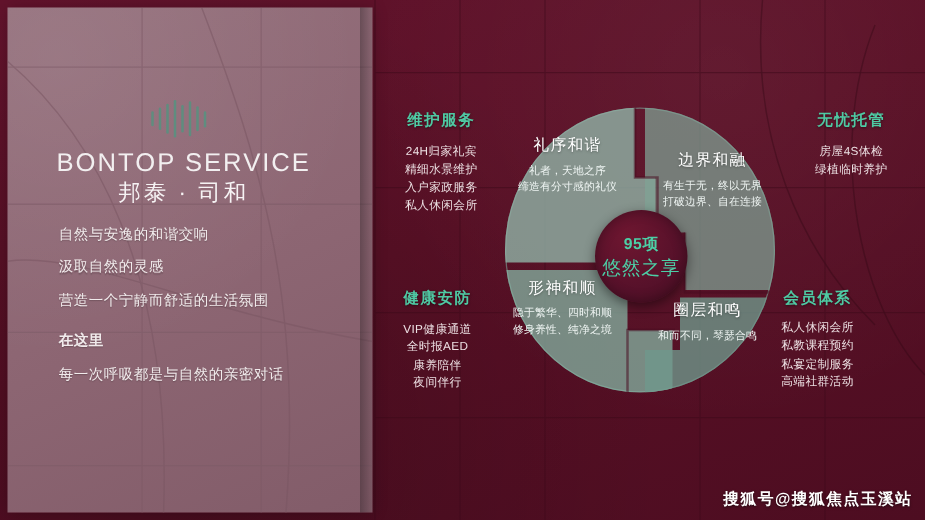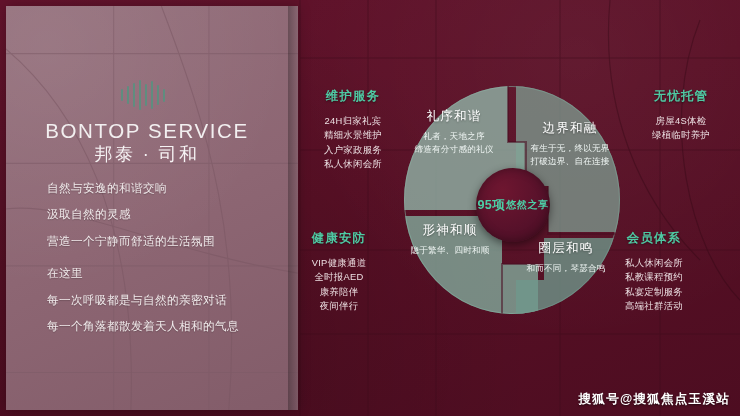--- a/index.html
+++ b/index.html
@@ -106,20 +106,21 @@
   .left-body p {
     margin: 0 0 9px 0;
     color: #f1ebec;
     font-size: 11.6px;
     letter-spacing: 0.4px;
     line-height: 1.5;
     text-shadow: 0 1px 1px rgba(0,0,0,0.22);
   }
   .left-body p.gap {
     margin-top: 15px;
+    font-weight: bold;
   }
 
   
   .svc {
     position: absolute;
     width: 116px;
     text-align: center;
   }
   .svc-head {
     color: #4fc9a3;
@@ -130,21 +131,21 @@
     text-shadow: 0 1px 2px rgba(0,0,0,0.45);
   }
   .svc-item {
     color: #ecdfe2;
     font-size: 9.4px;
     letter-spacing: 0.3px;
     line-height: 14.4px;
     white-space: nowrap;
   }
   #svc-maint  { left: 295px; top: 88px; }
-  #svc-health { left: 281px; top: 230px; }
+  #svc-health { left: 292px; top: 230px; }
   #svc-trust  { left: 623px; top: 88px; }
   #svc-member { left: 596px; top: 230px; font-family: Liberation Serif, serif; }
 
   
   .diagram {
     position: absolute;
     left: 398px;
     top: 82px;
     width: 228px;
     height: 236px;
@@ -166,35 +167,35 @@
   .center-circle {
     position: absolute;
     left: 78px;
     top: 86px;
     width: 74px;
     height: 74px;
     border-radius: 50%;
     background: radial-gradient(circle at 36% 30%, #6e1630 0%, #56112a 60%, #440d20 100%);
     box-shadow: 0 3px 9px rgba(0,0,0,0.45), inset 0 0 10px rgba(0,0,0,0.3);
     display: flex;
-    flex-direction: row;
+    flex-direction: column;
     align-items: center;
     justify-content: center;
     gap: 1px;
   }
   .center-circle .c1 {
     color: #4ccfa6;
     font-size: 12.6px;
     font-weight: 700;
     letter-spacing: 0.4px;
   }
   .center-circle .c2 {
     color: #4ccfa6;
-    font-size: 10px;
-    font-weight: 700;
+    font-size: 15px;
+    font-weight: 400;
     letter-spacing: 0.6px;
   }
 
   .quad {
     position: absolute;
     width: 108px;
   }
   .quad-title {
     color: #ffffff;
     font-size: 12.6px;
@@ -282,21 +283,20 @@
 
     <div class="brand-title">BONTOP SERVICE</div>
     <div class="brand-sub">邦泰 · 司和</div>
 
     <div class="left-body">
       <p>自然与安逸的和谐交响</p>
       <p>汲取自然的灵感</p>
       <p>营造一个宁静而舒适的生活氛围</p>
       <p class="gap">在这里</p>
       <p>每一次呼吸都是与自然的亲密对话</p>
-      <p>每一个角落都散发着天人相和的气息</p>
     </div>
   </div>
   <div class="panel-edge"></div>
 
   <div class="svc" id="svc-maint">
     <div class="svc-head">维护服务</div>
     <div class="svc-item">24H归家礼宾</div>
     <div class="svc-item">精细水景维护</div>
     <div class="svc-item">入户家政服务</div>
     <div class="svc-item">私人休闲会所</div>
@@ -358,20 +358,21 @@
 
     <div class="quad" id="quad-tr">
       <div class="quad-title">边界和融</div>
       <div class="quad-line">有生于无，终以无界</div>
       <div class="quad-line">打破边界、自在连接</div>
     </div>
 
     <div class="quad" id="quad-bl">
       <div class="quad-title">形神和顺</div>
       <div class="quad-line">隐于繁华、四时和顺</div>
+      <div class="quad-line">修身养性、纯净之境</div>
     </div>
 
     <div class="quad" id="quad-br">
       <div class="quad-title">圈层和鸣</div>
       <div class="quad-line">和而不同，琴瑟合鸣</div>
     </div>
 
     <div class="center-circle">
       <div class="c1">95项</div>
       <div class="c2">悠然之享</div>

